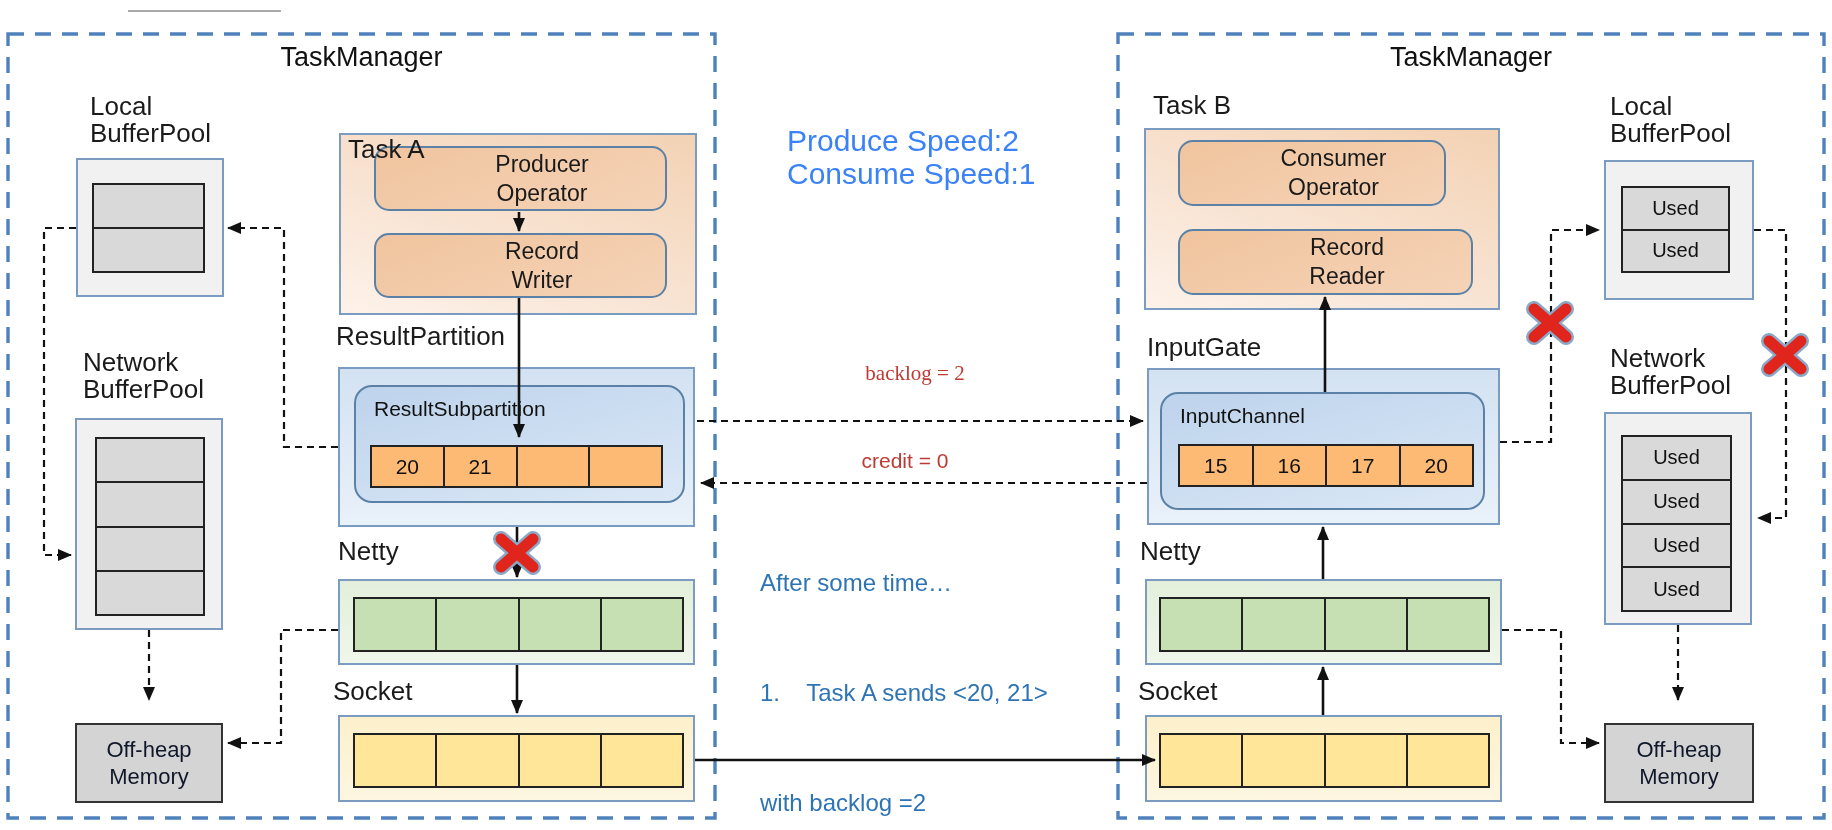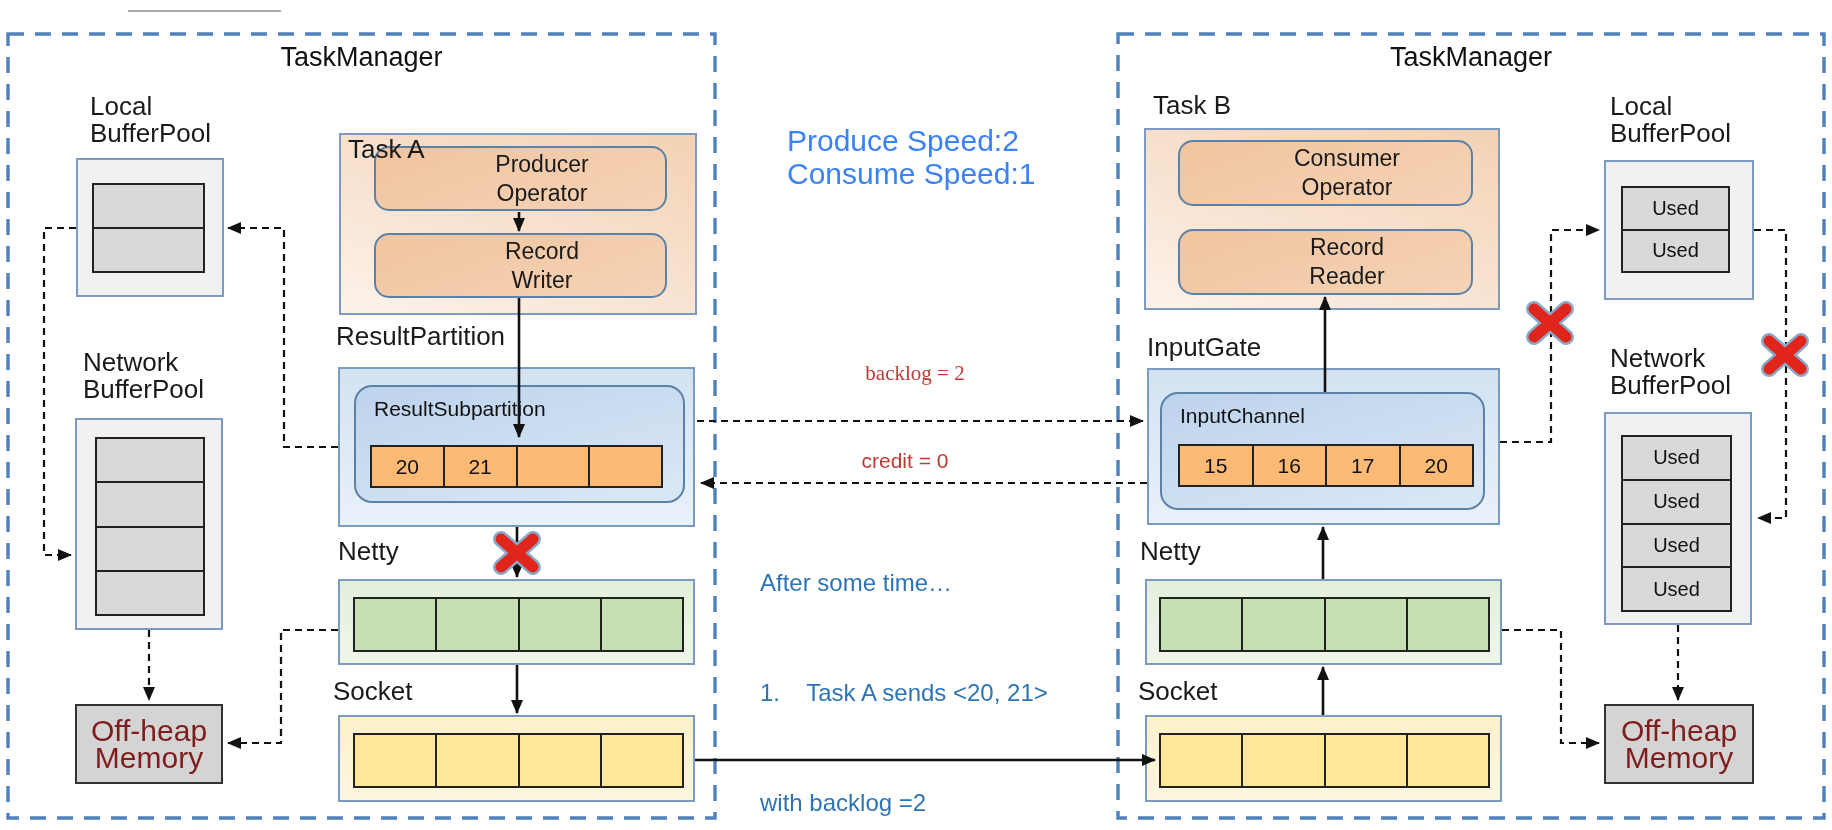--- a/index.html
+++ b/index.html
@@ -39,21 +39,21 @@
                 background:linear-gradient(165deg,#bdd3ec 0%,#dbe8f6 100%); }
   .inner-lbl { position:absolute; left:18px; top:10px; font-size:21px; color:#111; }
 
   .green-box  { position:absolute; z-index:1; border:2px solid #7b9cc0;
                 background:linear-gradient(180deg,#e3efdb 0%,#eff6ea 100%); }
   .yellow-box { position:absolute; z-index:1; border:2px solid #7b9cc0;
                 background:linear-gradient(180deg,#fdf0cb 0%,#fdf6e0 100%); }
 
   .offheap { position:absolute; z-index:1; background:#d4d4d4; border:2.5px solid #333;
              display:flex; flex-direction:column; align-items:center; justify-content:center;
-             font-size:30px; line-height:27px; color:#7f1d1d; }
+             font-size:22px; line-height:27px; color:#0f172a;margin-top:19px; }
 
   
   .speed { position:absolute; left:787px; top:124px; z-index:4;
            font-size:30px; line-height:33px; color:#3b82f6; }
   .speed .slabel { display:inline-block; min-width:172px; }
   .wire-lbl { position:absolute; z-index:4; width:260px; text-align:center;
               font-size:21px; color:#be3a34; }
   .notes { position:absolute; left:760px; top:492px; z-index:4; font-size:24px;
            line-height:36.6px; color:#2e74b5; white-space:pre; }
 
@@ -152,21 +152,21 @@
     
     
     
     
   </div>
 
   <div class="tm-title" style="left:1118px; width:706px;">TaskManager</div>
 
   <div class="lbl" style="left:1153px; top:92px;">Task B</div>
   <div class="task-box" style="left:1144px; top:128px; width:356px; height:182px;"></div>
-  <div class="op-box" style="left:1178px; top:140px; width:295px; height:66px; z-index:1;">
+  <div class="op-box" style="left:1178px; top:140px; width:268px; height:66px; z-index:1;">
     <div>Consumer</div>
     <div>Operator</div>
   </div>
   <div class="op-box" style="left:1178px; top:229px; width:295px; height:66px; z-index:1;">
     <div>Record</div>
     <div>Reader</div>
   </div>
 
   <div class="lbl" style="left:1147px; top:334px;">InputGate</div>
   <div class="blue-box" style="left:1147px; top:368px; width:353px; height:157px;"></div>

